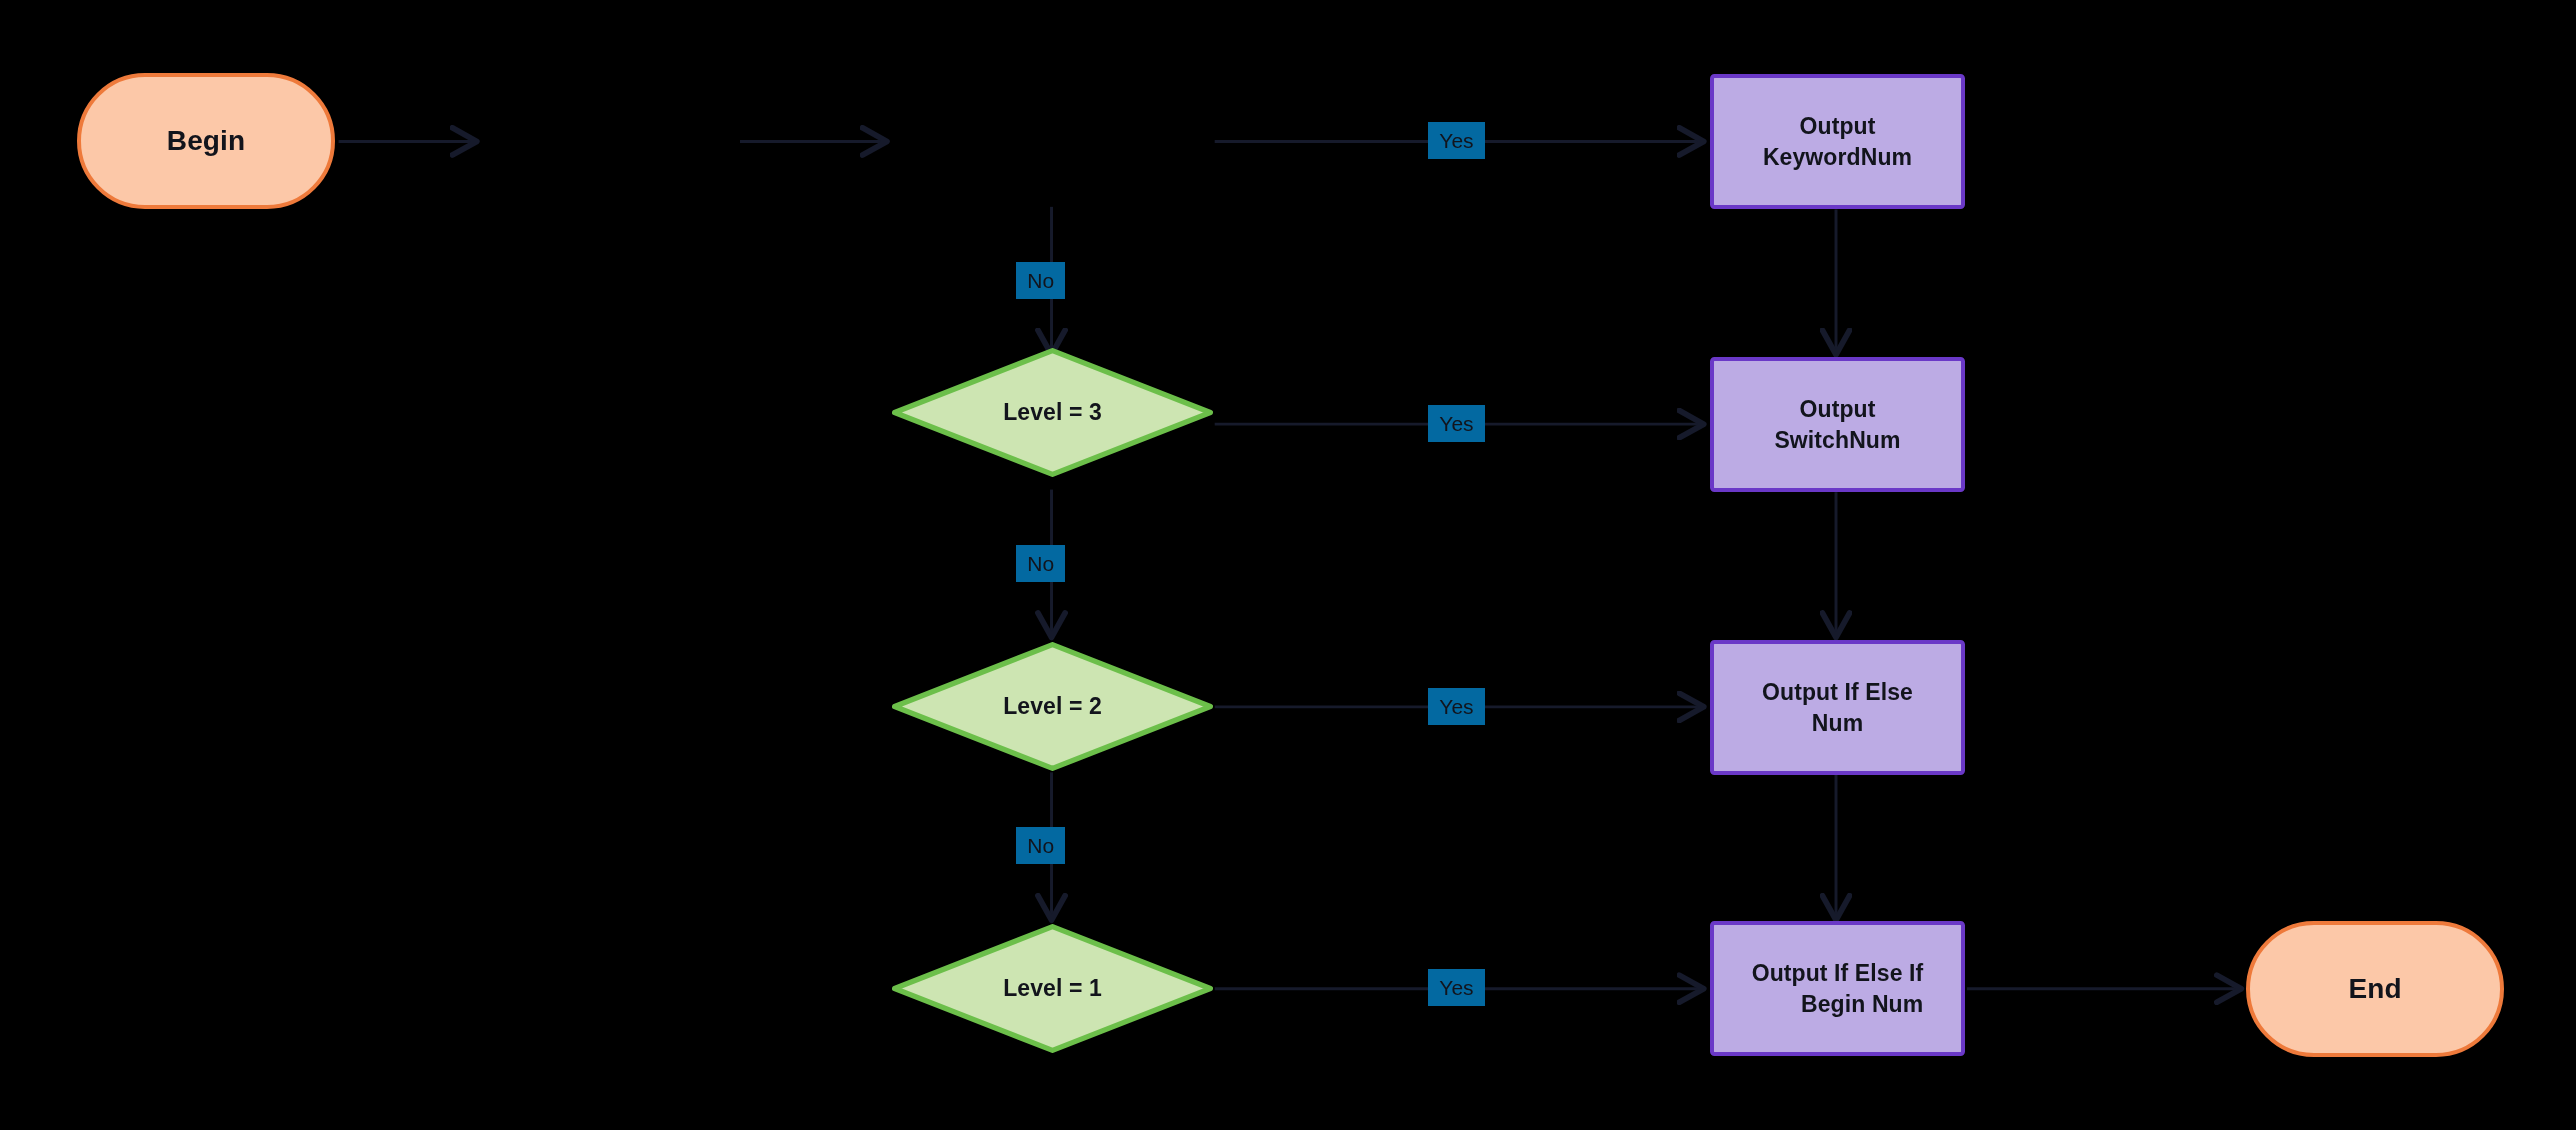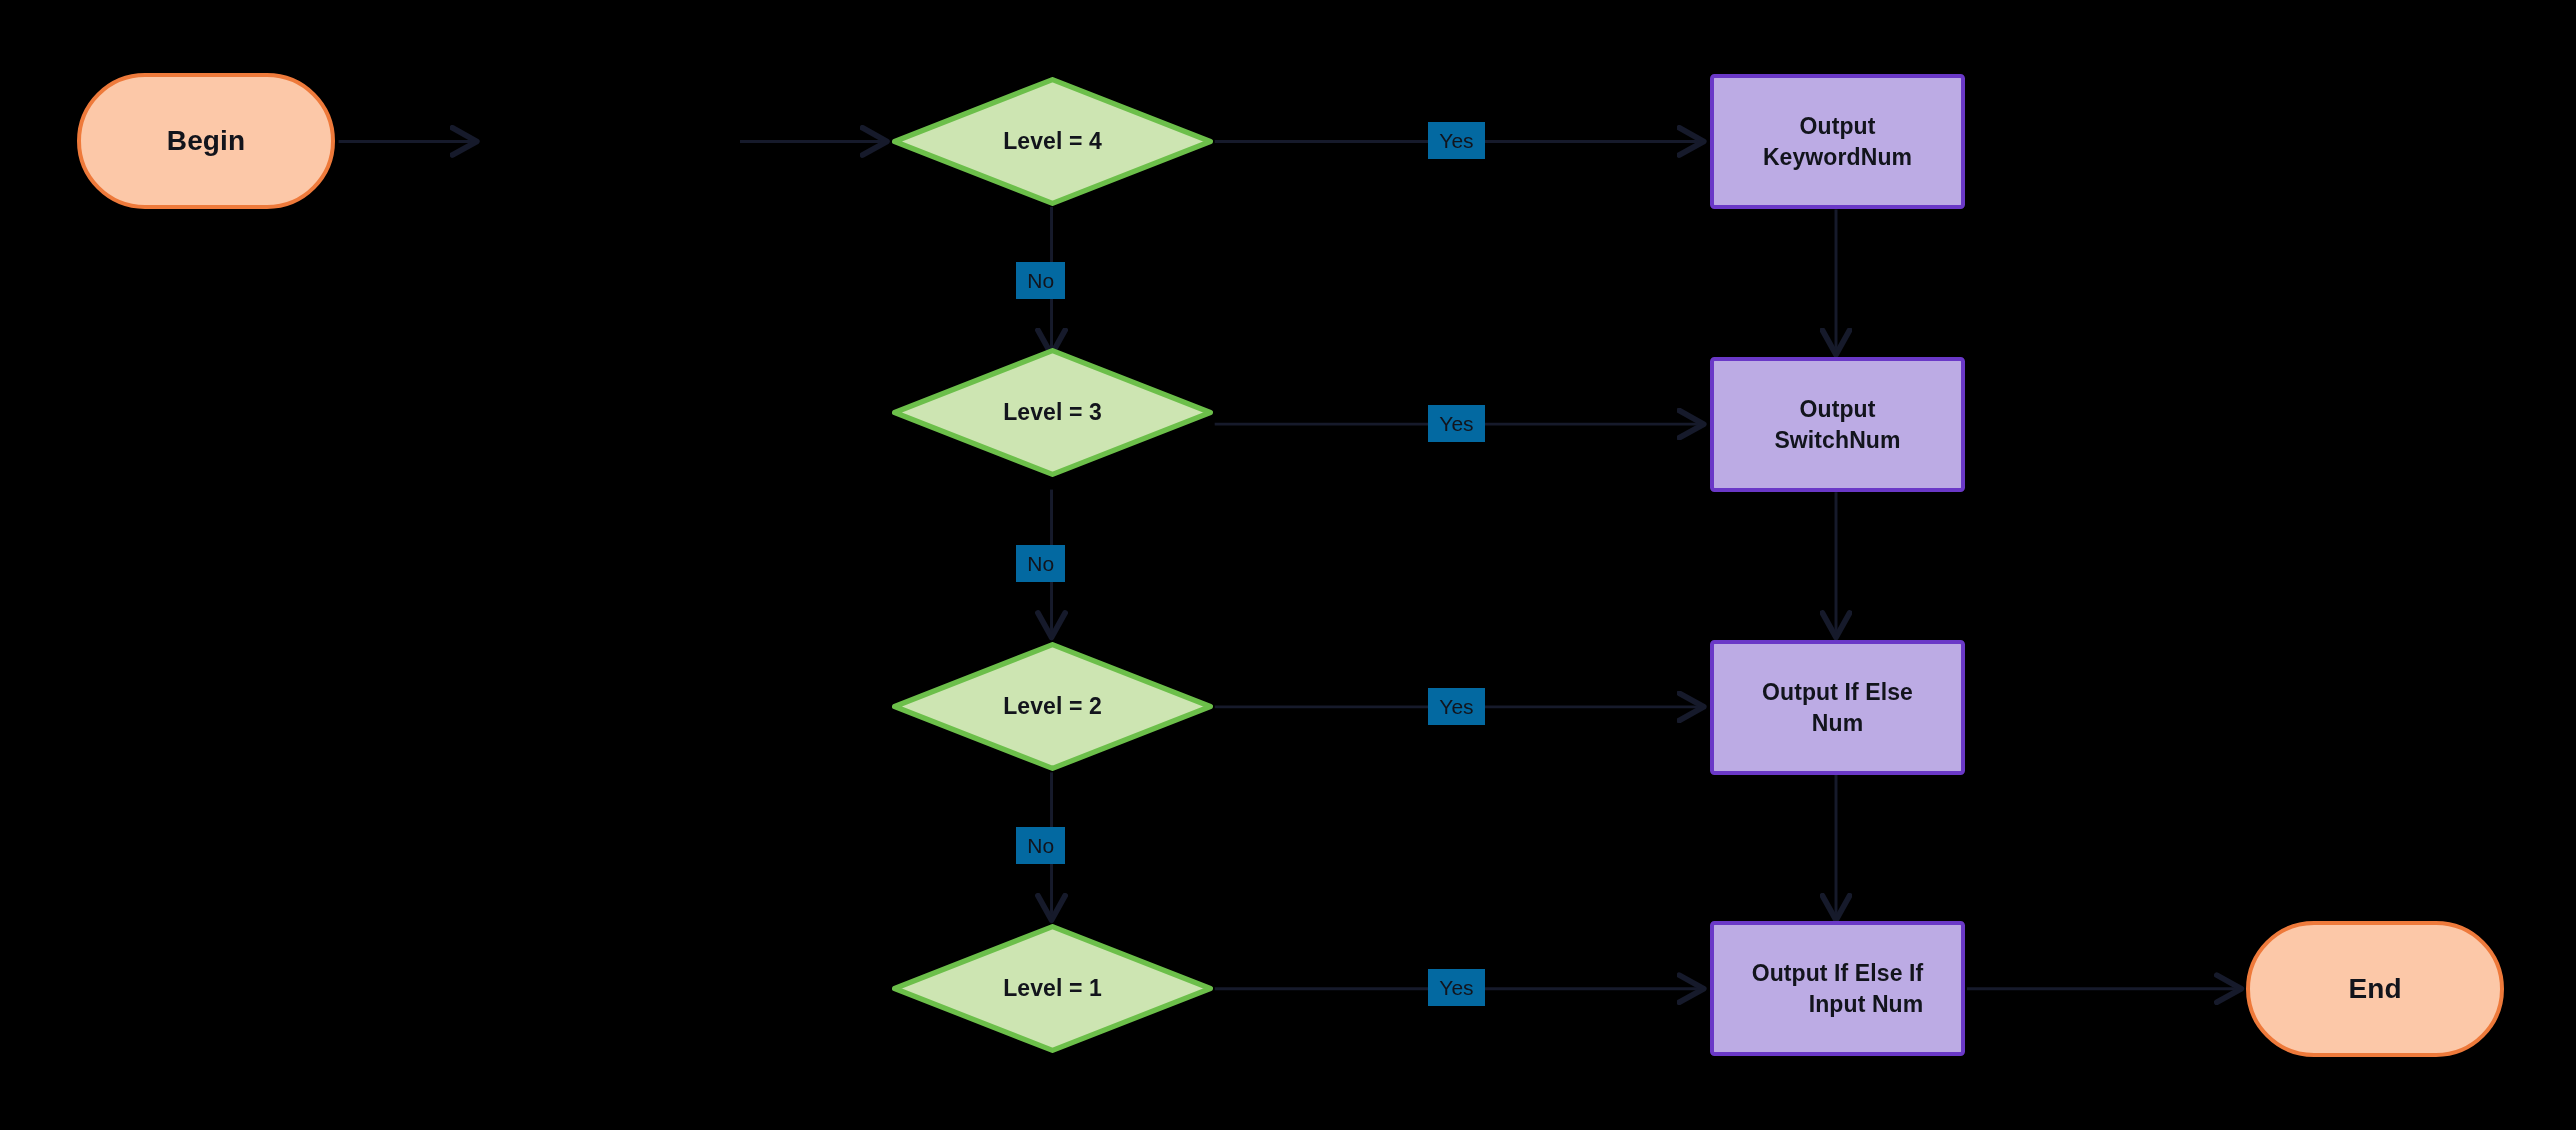--- a/index.html
+++ b/index.html
@@ -146,26 +146,20 @@
 
       <line x1="2254" y1="1133" x2="2570" y2="1133"></line>
     </g>
   </svg>
 
   <div class="node terminator" style="left:77px; top:73px; width:258px; height:136px;">
     <span>Begin</span>
   </div>
 
 
-  <div class="node decision" style="left:892px; top:77px; width:321px; height:129px;">
-    <svg class="dshape" viewBox="0 0 368 148" preserveAspectRatio="none">
-      <polygon points="184,3 365,74 184,145 3,74" fill="#CDE5B2" stroke="#6CBF4A" stroke-width="6" stroke-linejoin="round"></polygon>
-    </svg>
-    <span class="dtext">Level = 4</span>
-  </div>
 
   <div class="node decision" style="left:892px; top:348px; width:321px; height:129px;">
     <svg class="dshape" viewBox="0 0 368 148" preserveAspectRatio="none">
       <polygon points="184,3 365,74 184,145 3,74" fill="#CDE5B2" stroke="#6CBF4A" stroke-width="6" stroke-linejoin="round"></polygon>
     </svg>
     <span class="dtext">Level = 3</span>
   </div>
 
   <div class="node decision" style="left:892px; top:642px; width:321px; height:129px;">
     <svg class="dshape" viewBox="0 0 368 148" preserveAspectRatio="none">
@@ -198,21 +192,21 @@
   <div class="node process" style="left:1710px; top:640px; width:255px; height:135px;">
     <span>
       <span>Output If Else</span><br>
       <span>Num</span>
     </span>
   </div>
 
   <div class="node process" style="left:1710px; top:921px; width:255px; height:135px;text-align:right;">
     <span>
       <span>Output If Else If</span><br>
-      <span>Input Num</span>
+      <span>Begin Num</span>
     </span>
   </div>
 
   <div class="node terminator" style="left:2246px; top:921px; width:258px; height:136px;">
     <span>End</span>
   </div>
 
   <div class="edge-label" style="left:1428px; top:122px;">
     <span>Yes</span>
   </div>

